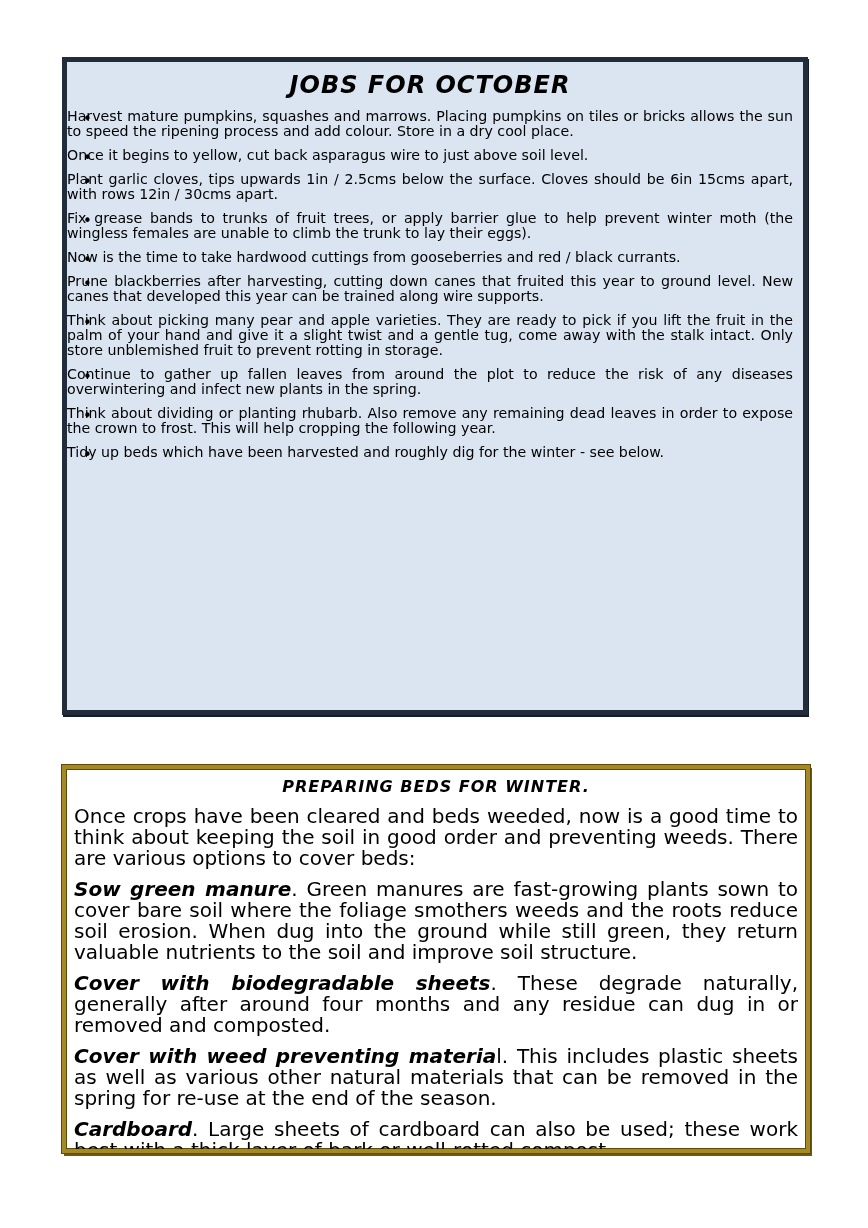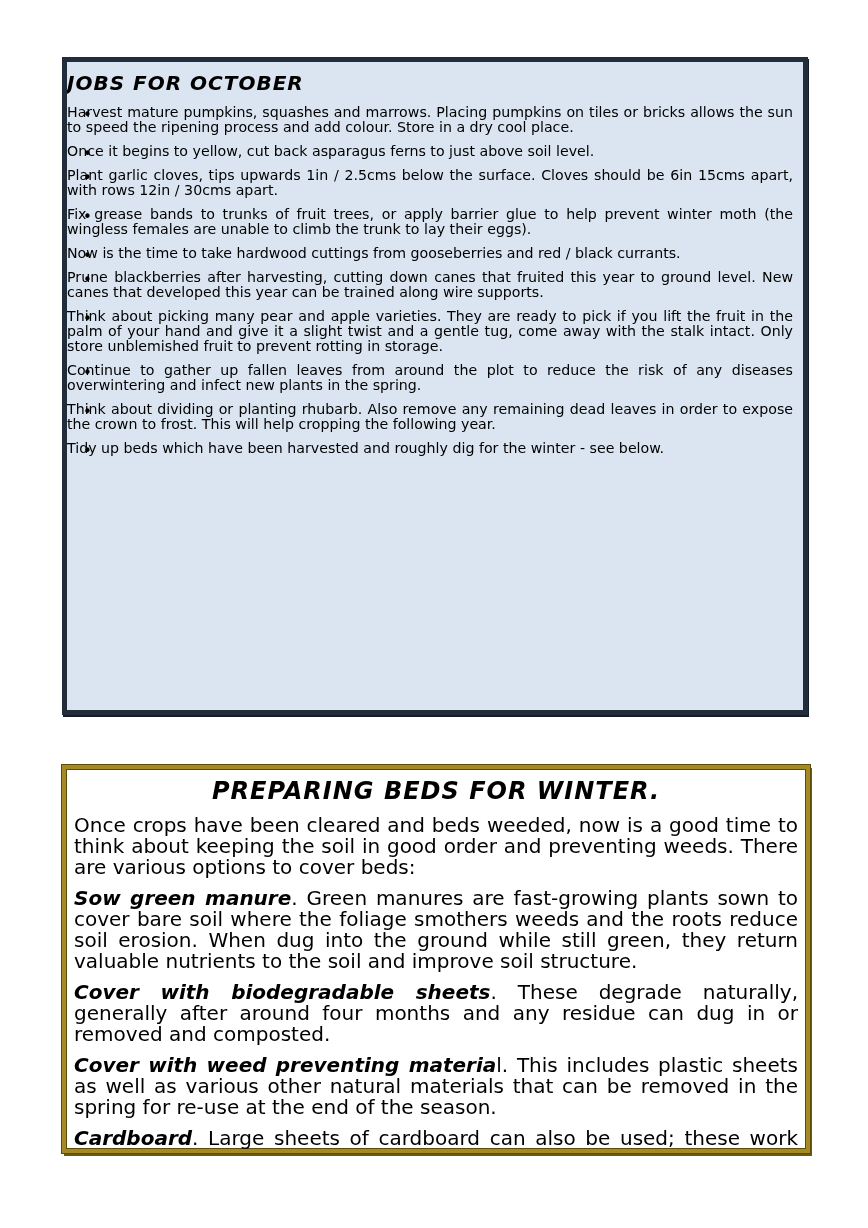--- a/index.html
+++ b/index.html
@@ -17,22 +17,22 @@
     position: absolute;
     left: 62px; top: 57px;
     width: 746px; height: 658px;
     background: #dbe5f1;
     border: 5px solid #222d3c;
     box-shadow: 1px 2px 0 #141c27;
     padding: 7px 10px 6px 0;
     overflow: hidden;
   }
   .jobs-title {
-    text-align: left;
-    font-size: 20px;
+    text-align: center;
+    font-size: 24px;
     font-weight: bold;
     font-style: italic;
     letter-spacing: 1px;
     margin: 2px 0 10px 0;
   }
   .bullet-list { list-style: none; }
   .bullet-item {
     position: relative;
     margin: 0 0 9px 0;
     font-size: 14.2px;
@@ -54,21 +54,21 @@
     width: 748px; height: 388px;
     background: #ffffff;
     border: 4px solid #a38a26;
     outline: 1px solid #5e4c06;
     box-shadow: inset 0 0 0 1px #5e4c06, 2px 3px 0 #6e5a0a;
     padding: 6px 8px 6px 8px;
     overflow: hidden;
   }
   .winter-title {
     text-align: center;
-    font-size: 24px;
+    font-size: 16px;
     font-weight: bold;
     font-style: italic;
     letter-spacing: 1px;
     margin: 2px 0 10px 0;
   }
   .winter-par {
     font-size: 20px;
     line-height: 21px;
     text-align: justify;
     margin-bottom: 10px;
@@ -77,21 +77,21 @@
 </style>
 </head>
 <body>
 
 <div class="page">
 
   <div class="jobs-box">
     <div class="jobs-title">JOBS FOR OCTOBER</div>
     <ul class="bullet-list">
       <li class="bullet-item">Harvest mature pumpkins, squashes and marrows.  Placing pumpkins on tiles or bricks allows the sun to speed the ripening process and add colour.  Store in a dry cool place.</li>
-      <li class="bullet-item">Once it begins to yellow, cut back asparagus ferns to just above soil level.</li>
+      <li class="bullet-item">Once it begins to yellow, cut back asparagus wire to just above soil level.</li>
       <li class="bullet-item">Plant garlic cloves, tips upwards 1in / 2.5cms below the surface.  Cloves should be 6in 15cms apart, with rows 12in / 30cms apart.</li>
       <li class="bullet-item">Fix grease bands to trunks of fruit trees, or apply barrier glue to help prevent winter moth (the wingless females are unable to climb the trunk to lay their eggs).</li>
       <li class="bullet-item">Now is the time to take hardwood cuttings from gooseberries and red / black currants.</li>
       <li class="bullet-item">Prune blackberries after harvesting, cutting down canes that fruited this year to ground level.  New canes that developed this year can be trained along wire supports.</li>
       <li class="bullet-item">Think about picking many pear and apple varieties.  They are ready to pick if you lift the fruit in the palm of your hand and give it a slight twist and a gentle tug, come away with the stalk intact.  Only store unblemished fruit to prevent rotting in storage.</li>
       <li class="bullet-item">Continue to gather up fallen leaves from around the plot to reduce the risk of any diseases overwintering and infect new plants in the spring.</li>
       <li class="bullet-item">Think about dividing or planting rhubarb.  Also remove any remaining dead leaves in order to expose the crown to frost.  This will help cropping the following year.</li>
       <li class="bullet-item">Tidy up beds which have been harvested and roughly dig for the winter - see below.</li>
     </ul>
   </div>

